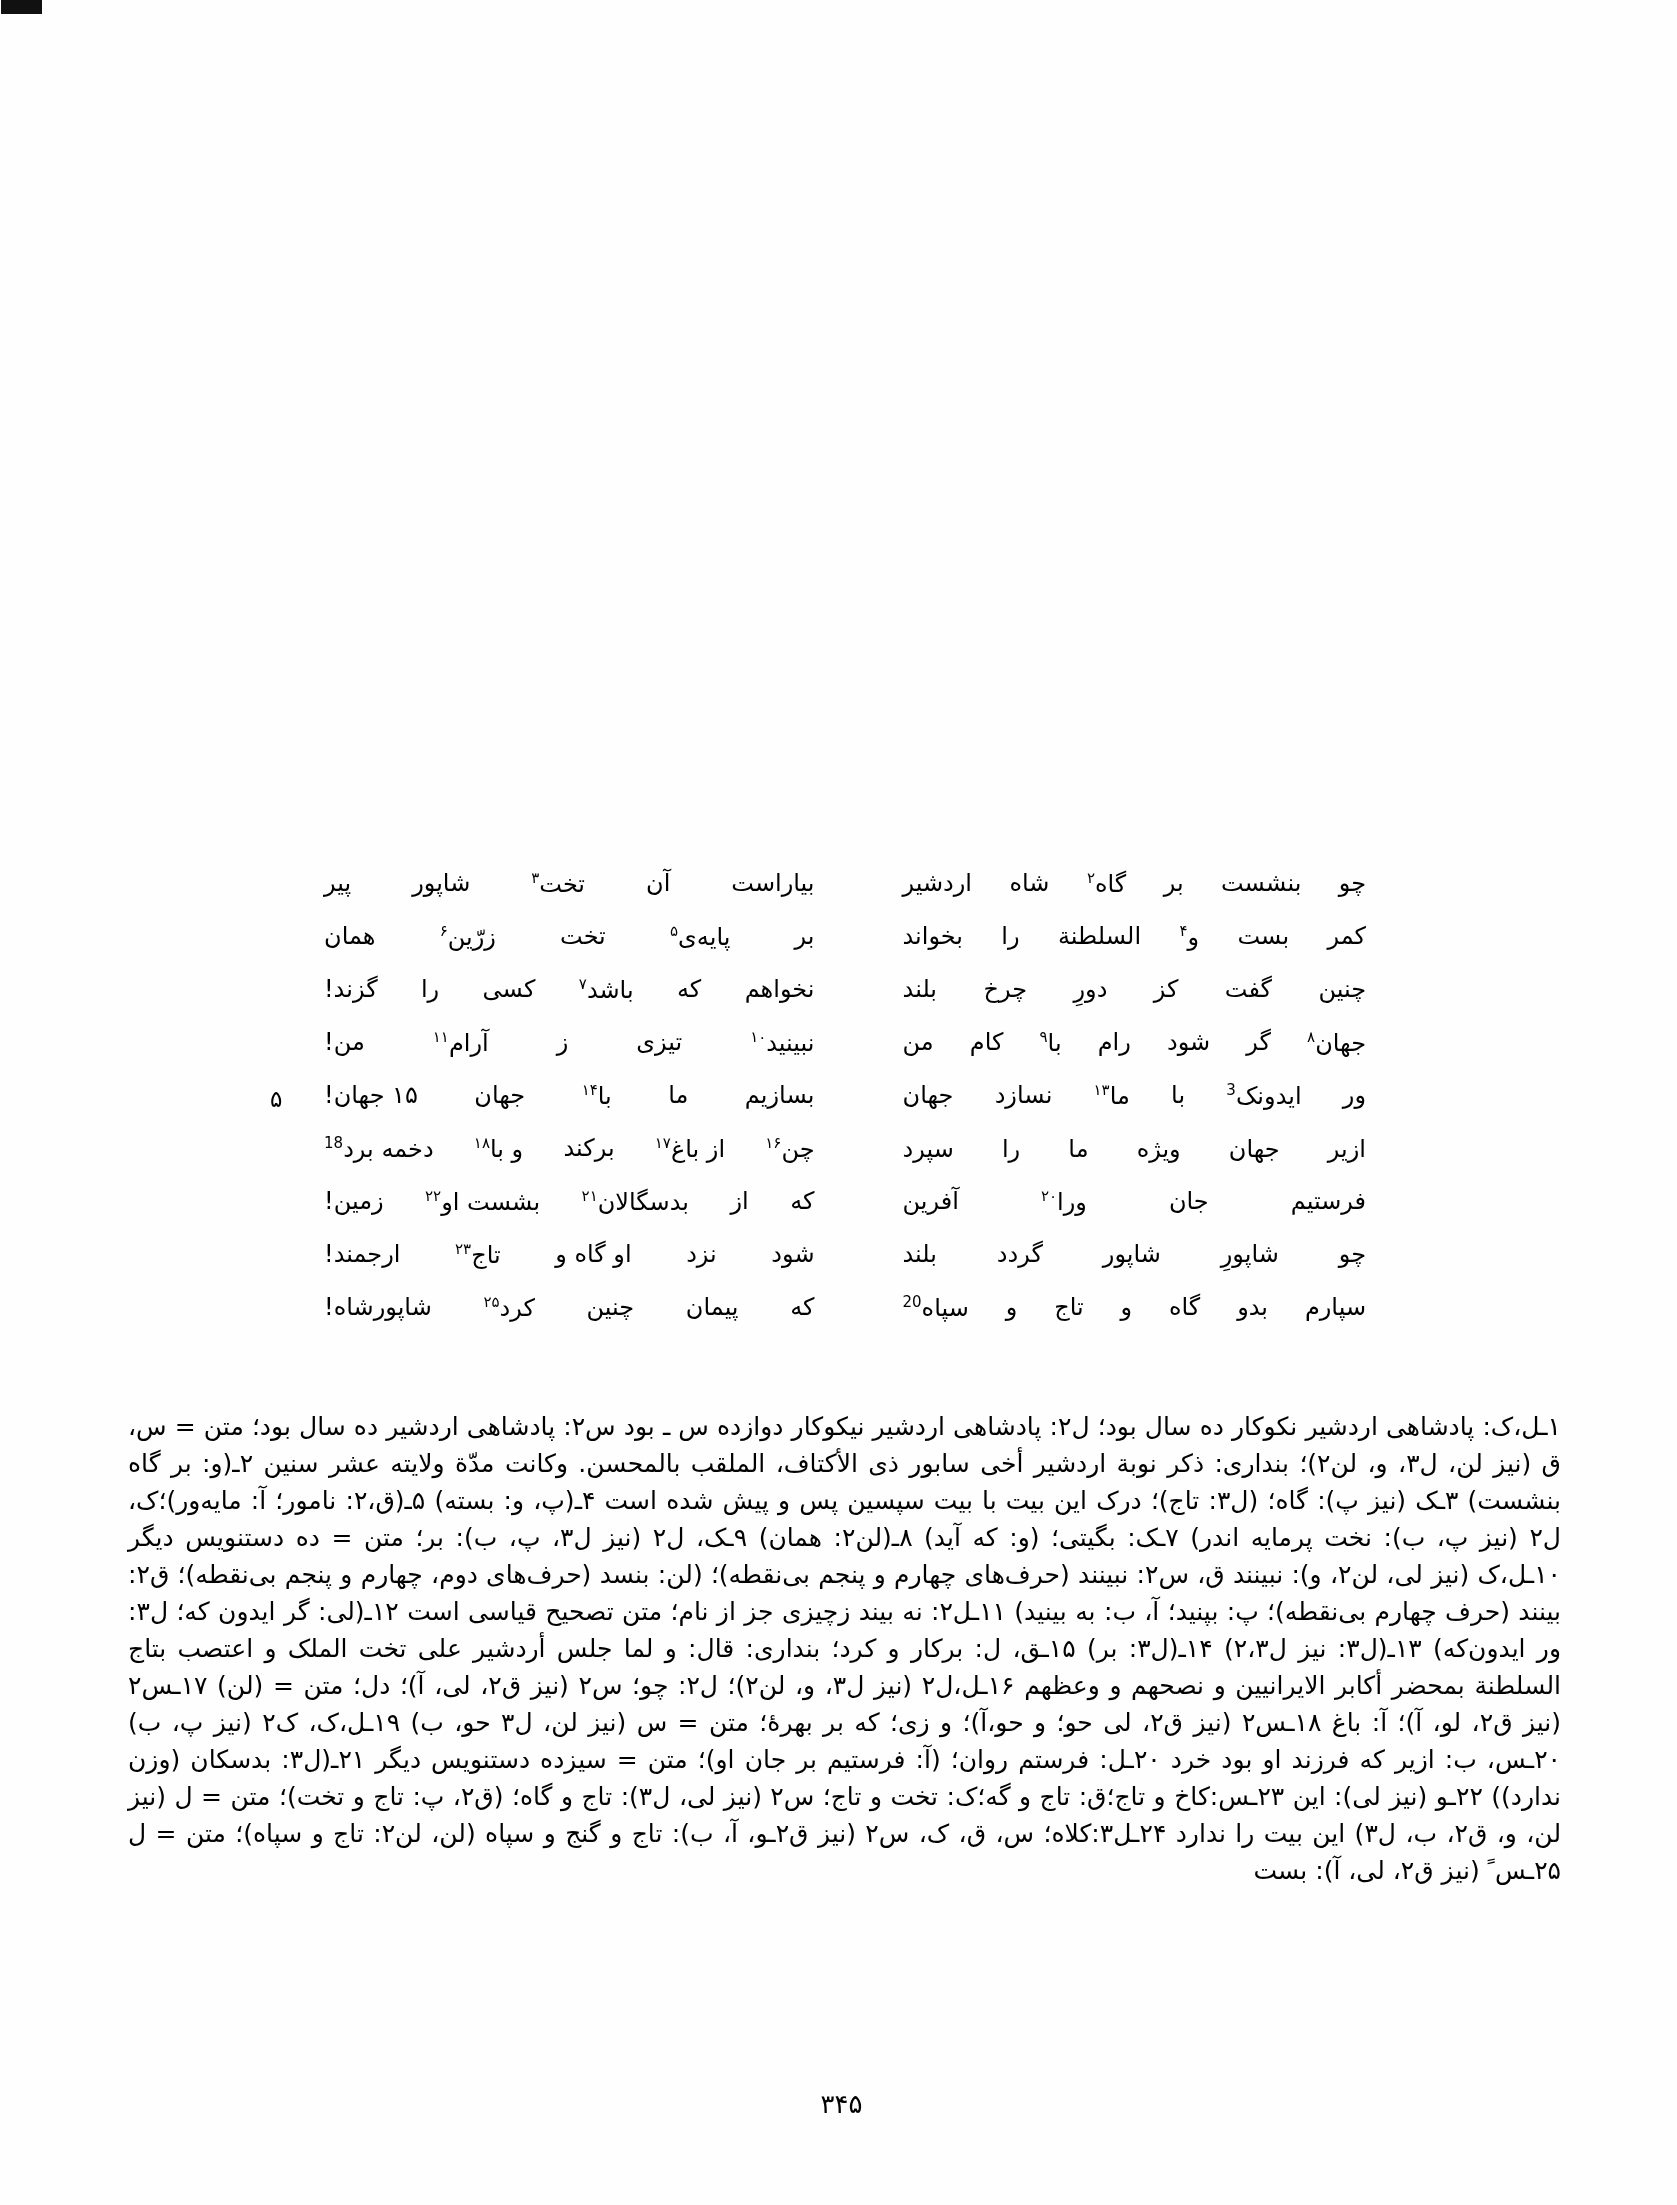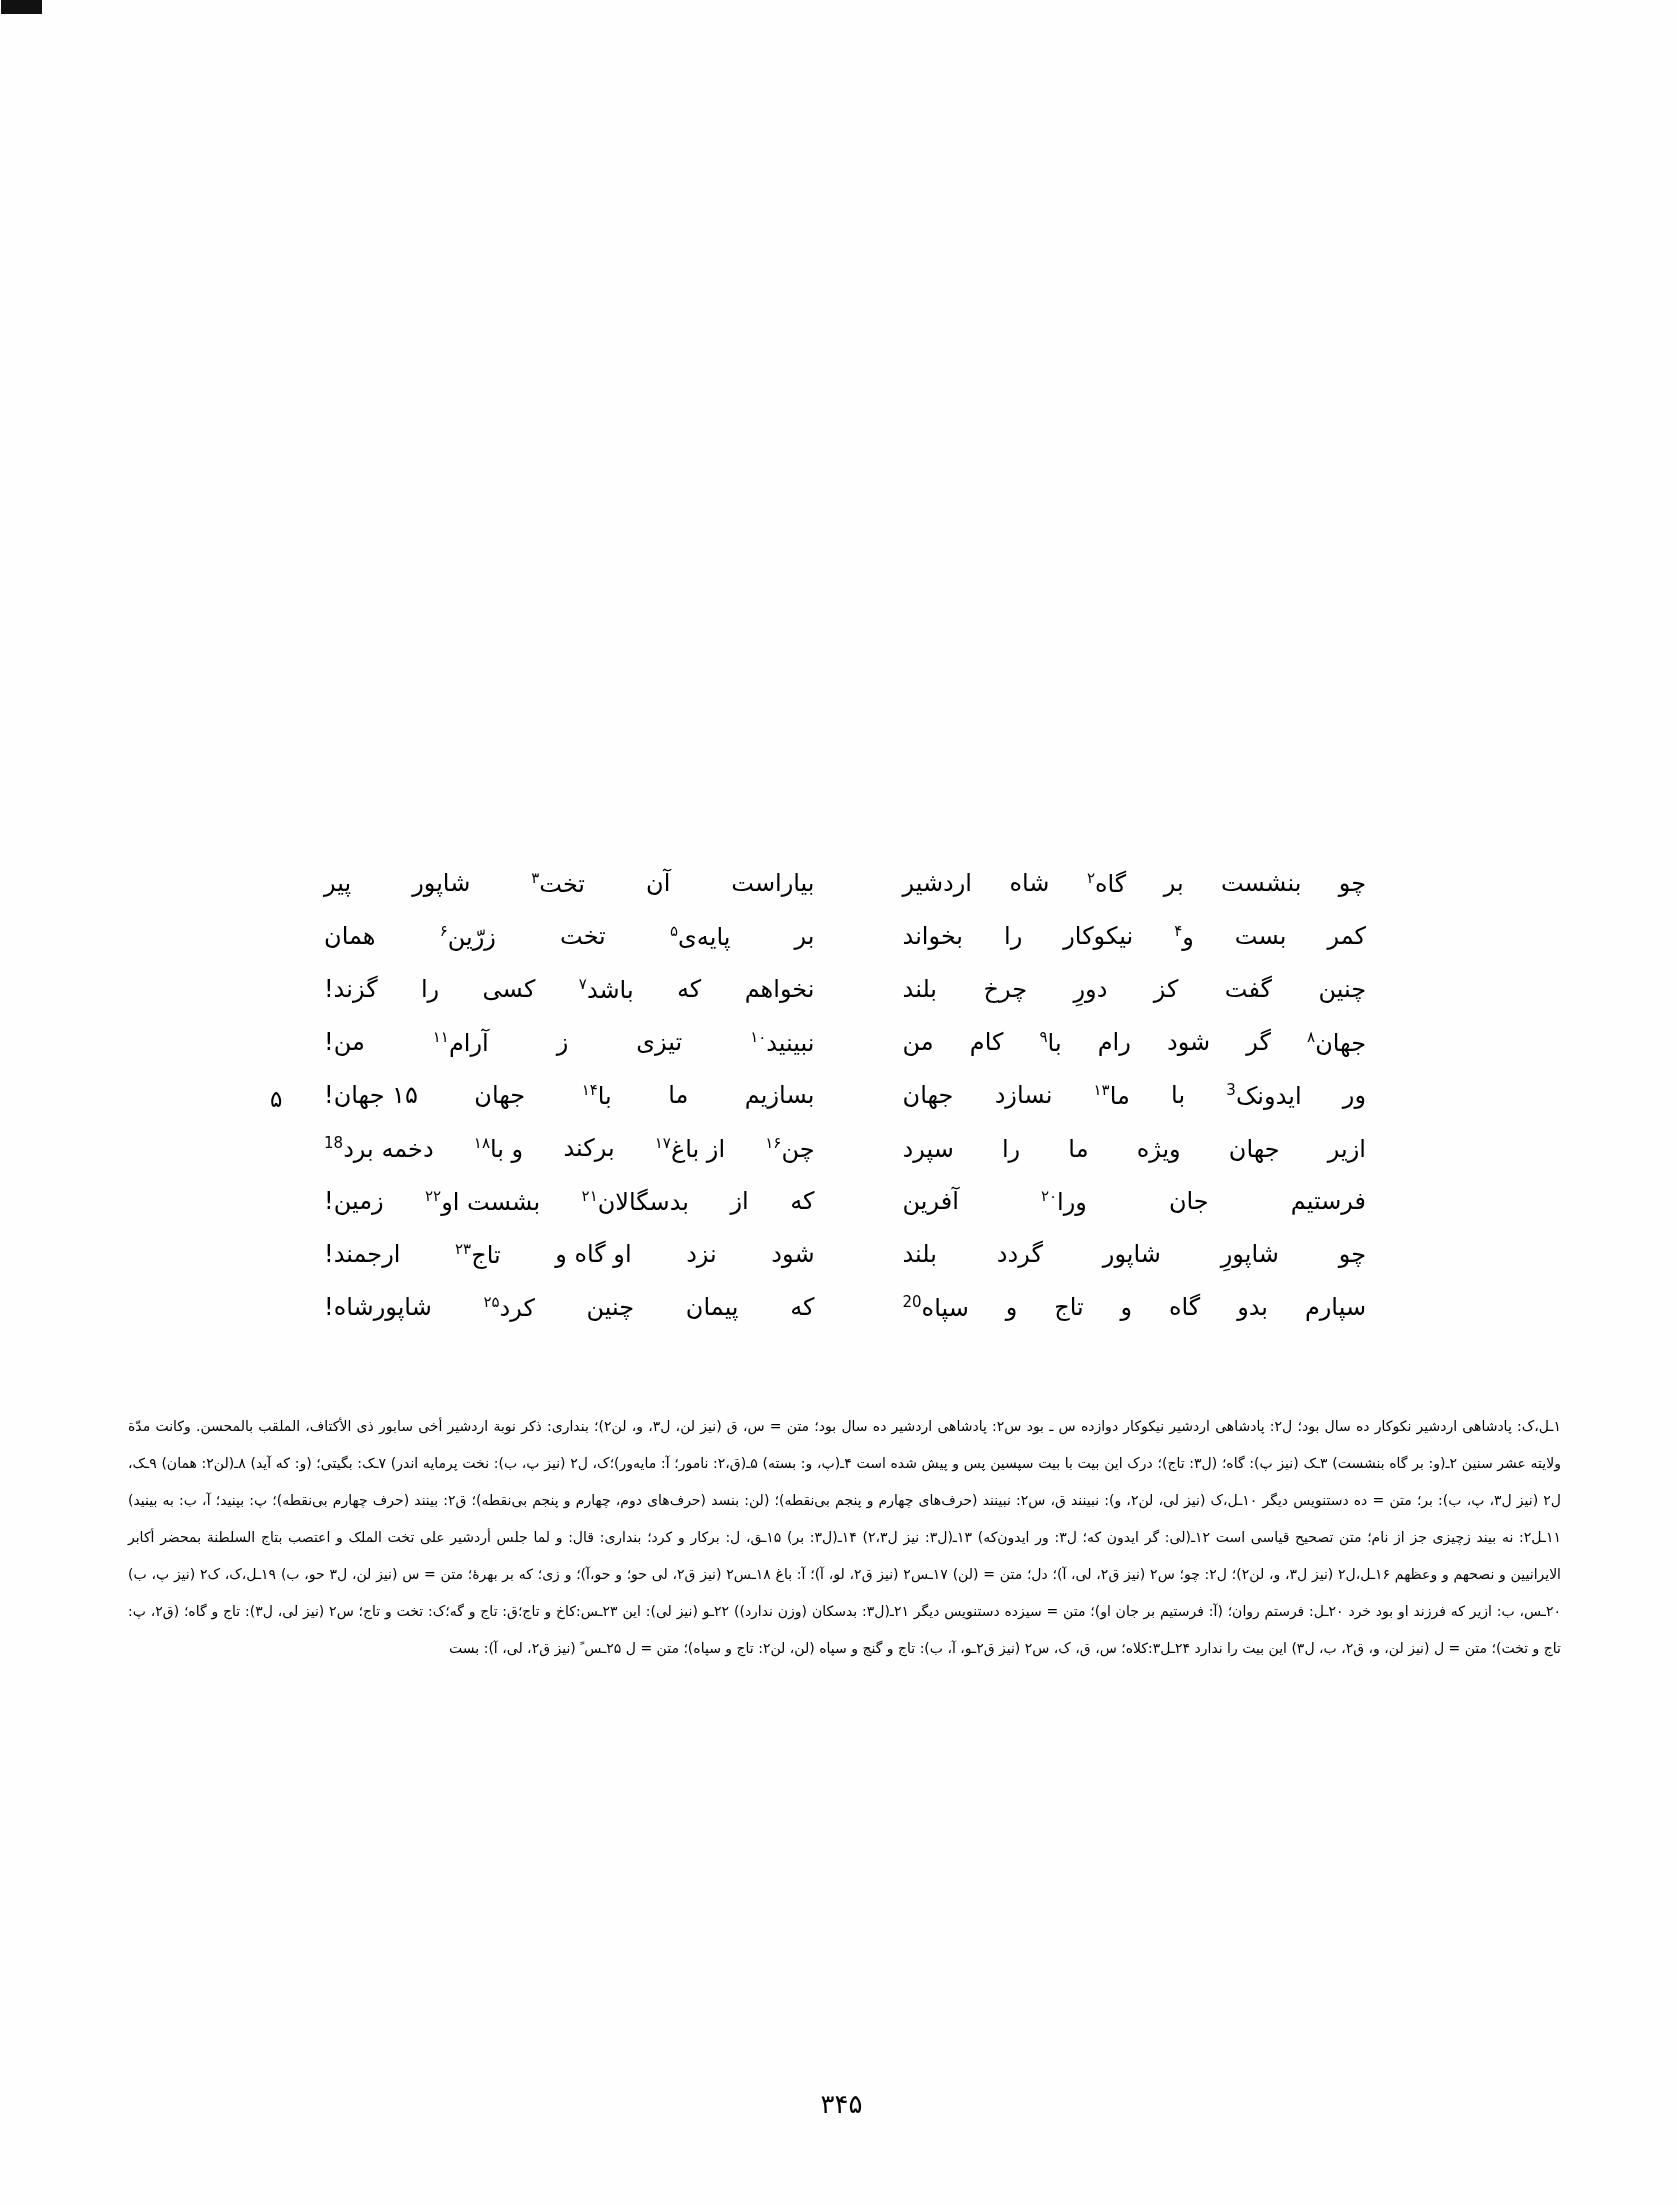--- a/index.html
+++ b/index.html
@@ -106,21 +106,21 @@
   }
 
   
   .apparatus {
     position: absolute;
     top: 1408px;
     left: 128px;
     width: 1433px;
     direction: rtl;
     text-align: justify;
-    font-size: 14px;
+    font-size: 25px;
     line-height: 37px;
     font-family: "DejaVu Sans", sans-serif;
   }
   .apparatus .note {
     display: inline;
   }
 
   
   .folio {
     position: absolute;
@@ -157,21 +157,21 @@
           <span class="w">تخت<sup>۳</sup></span>
           <span class="w">شاپور</span>
           <span class="w">پیر</span>
         </div>
       </div>
       <div class="verse-row">
         <div class="hemistich first">
           <span class="w">کمر</span>
           <span class="w">بست</span>
           <span class="w">و<sup>۴</sup></span>
-          <span class="w">نیکوکار</span>
+          <span class="w">السلطنة</span>
           <span class="w">را</span>
           <span class="w">بخواند</span>
         </div>
         <div class="hemistich second">
           <span class="w">بر</span>
           <span class="w">پایه‌ی<sup>۵</sup></span>
           <span class="w">تخت</span>
           <span class="w">زرّین<sup>۶</sup></span>
           <span class="w">همان</span>
         </div>

